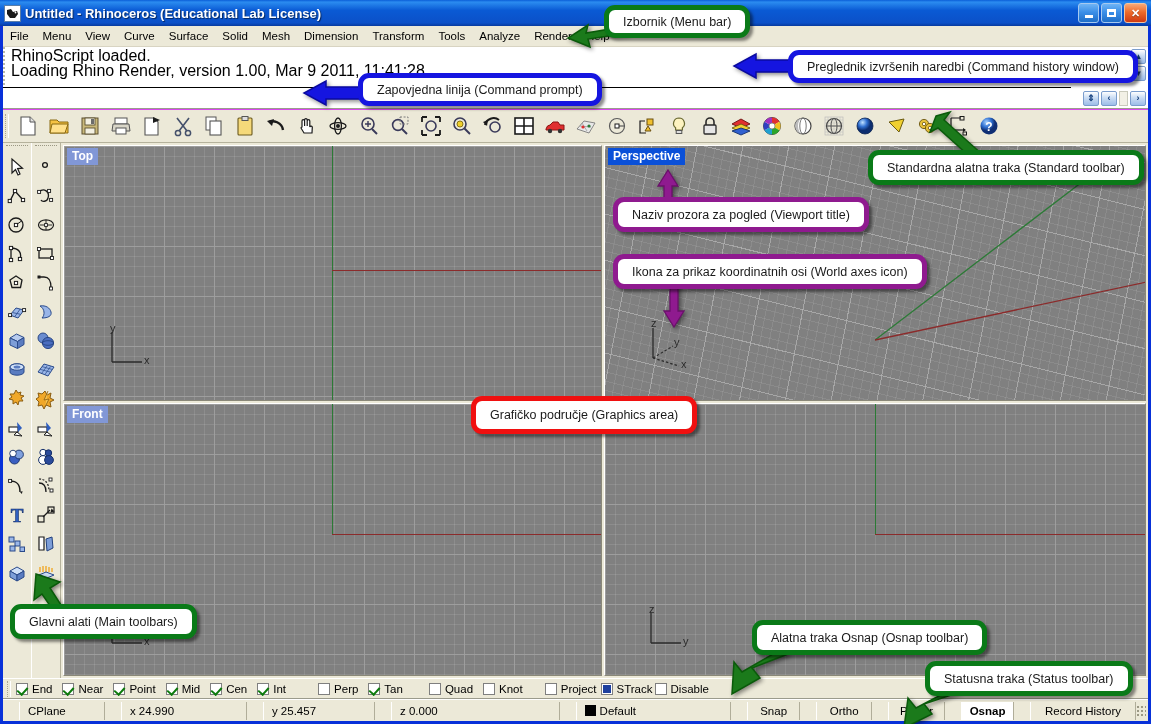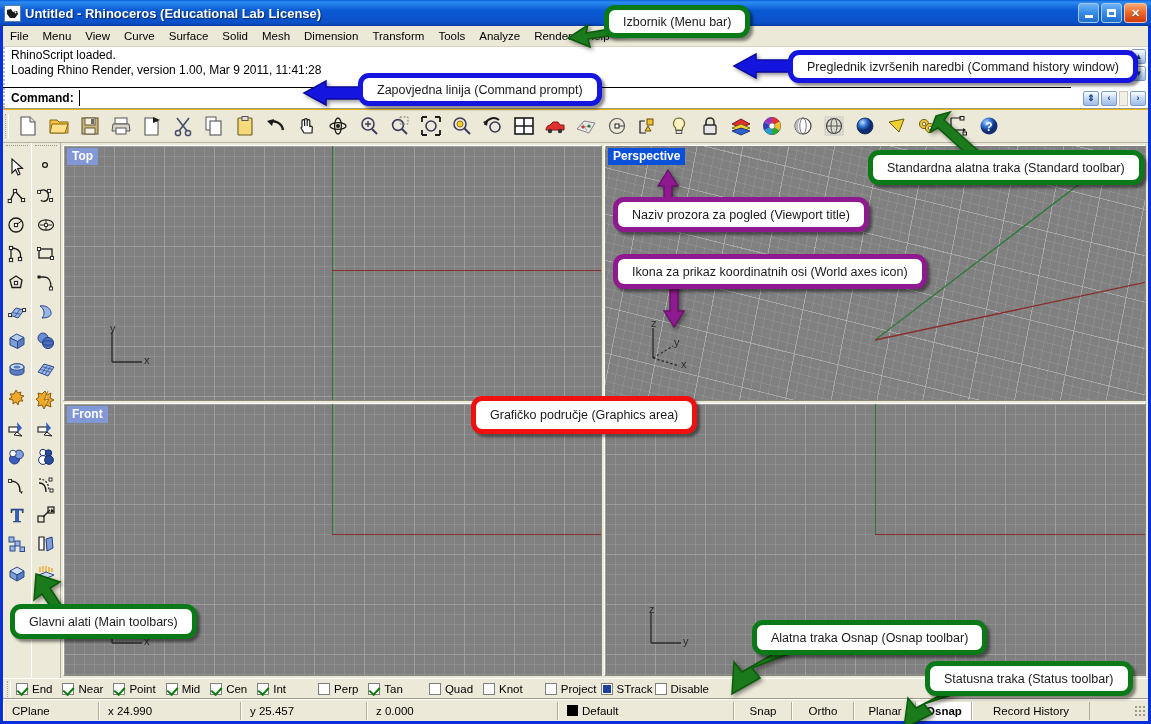--- a/index.html
+++ b/index.html
@@ -6,21 +6,21 @@
   html, body {
     margin: 0; padding: 0;
     width: 1151px; height: 724px;
     overflow: hidden;
     font-family: "Liberation Sans", sans-serif;
     background: #0a246a;
   }
   #app {
     position: relative;
     width: 1151px; height: 724px;
-    background: #eab308;
+    background: #d946ef;
     overflow: hidden;
   }
 
   
   .titlebar {
     position: absolute; left: 0; top: 0; width: 1151px; height: 26px;
     background: linear-gradient(to bottom, #0b5ed8 0%, #2b8cf0 8%, #0a5ad4 40%, #0b50c8 88%, #073a9e 100%);
     display: flex; align-items: center;
   }
   .title-icon {
@@ -64,21 +64,21 @@
   
   .cmdarea {
     position: absolute; left: 3px; top: 47px; width: 1145px; height: 62px;
     background: #ffffff; border-bottom: 1px solid #9b9b8c;
   }
   .cmd-history {
     position: absolute; left: 0; top: 0; width: 1068px; height: 38px;
     border-left: 2px dotted #b9b9a8;
     padding: 1px 0 0 6px; overflow: hidden;
   }
-  .cmd-line { font-size: 12px; color: #000; line-height: 15px; white-space: nowrap; }
+  .cmd-line { font-size: 16px; color: #000; line-height: 15px; white-space: nowrap; }
   .cmd-sep { position:absolute; left:0; top:40px; width:1068px; height:1px; background:#000; }
   .cmd-prompt-row {
     position: absolute; left: 0; top: 41px; width: 1068px; height: 20px;
     display: flex; align-items: center; padding-left: 6px;
     border-left: 2px dotted #b9b9a8;
   }
   .cmd-prompt-label { font-size: 12px; font-weight: bold; color: #000; }
   .cmd-input {
     flex: 1; margin-left: 5px; height: 16px; border: none; outline: none;
     border-left: 1px solid #000; padding-left: 2px;
@@ -191,21 +191,21 @@
 
   
   .statusbar {
     position:absolute; left:3px; top:699px; width:1145px; height:22px;
     background:#ece9d8; display:flex; align-items:center;
     border-top:1px solid #fff;
   }
   .st-cell {
     font-size:11.5px; color:#000; height:18px; display:flex; align-items:center;
     border-left:1px solid #fff; border-right:1px solid #b0ad99;
-    padding:0 8px; white-space:nowrap;
+    padding:0 8px; white-space:nowrap;margin-left:16px;
   }
   .st-cell.bold { font-weight:bold; }
   .layer-swatch { width:11px;height:11px;background:#000;margin-right:4px;flex:0 0 auto; }
   .grip-dots { margin-left:auto; margin-right:2px; width:12px;height:12px;
                background-image: radial-gradient(#9b9884 1px, transparent 1px);
                background-size:4px 4px; }
 
   
   .callout {
     position:absolute; z-index:50;
@@ -267,24 +267,20 @@
     <div class="menu-item">Render</div>
     <div class="menu-item">Help</div>
   </div>
 
   <div class="cmdarea">
     <div class="cmd-history">
       <div class="cmd-line">RhinoScript loaded.</div>
       <div class="cmd-line">Loading Rhino Render, version 1.00, Mar  9 2011, 11:41:28</div>
     </div>
     <div class="cmd-sep"></div>
-    <div class="cmd-prompt-row">
-      <span class="cmd-prompt-label">Command:</span>
-      <input class="cmd-input" type="text" placeholder="" style="">
-    </div>
     <div class="cmd-scroll-v">
       <div class="sb-btn">▲</div>
       <div class="sb-btn">▼</div>
     </div>
     <div class="cmd-scroll-h">
       <div class="sb-btn2">⇕</div>
       <div class="sb-btn2">‹</div>
       <div class="sb-gap"></div>
       <div class="sb-btn2">›</div>
     </div>

